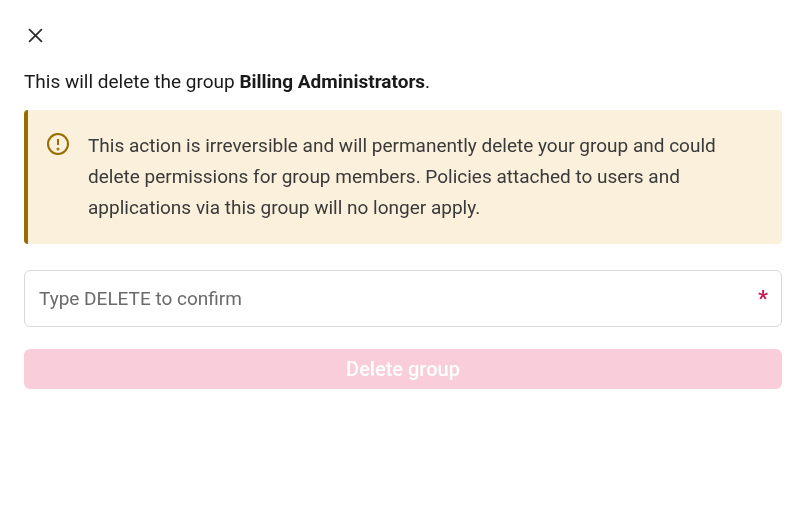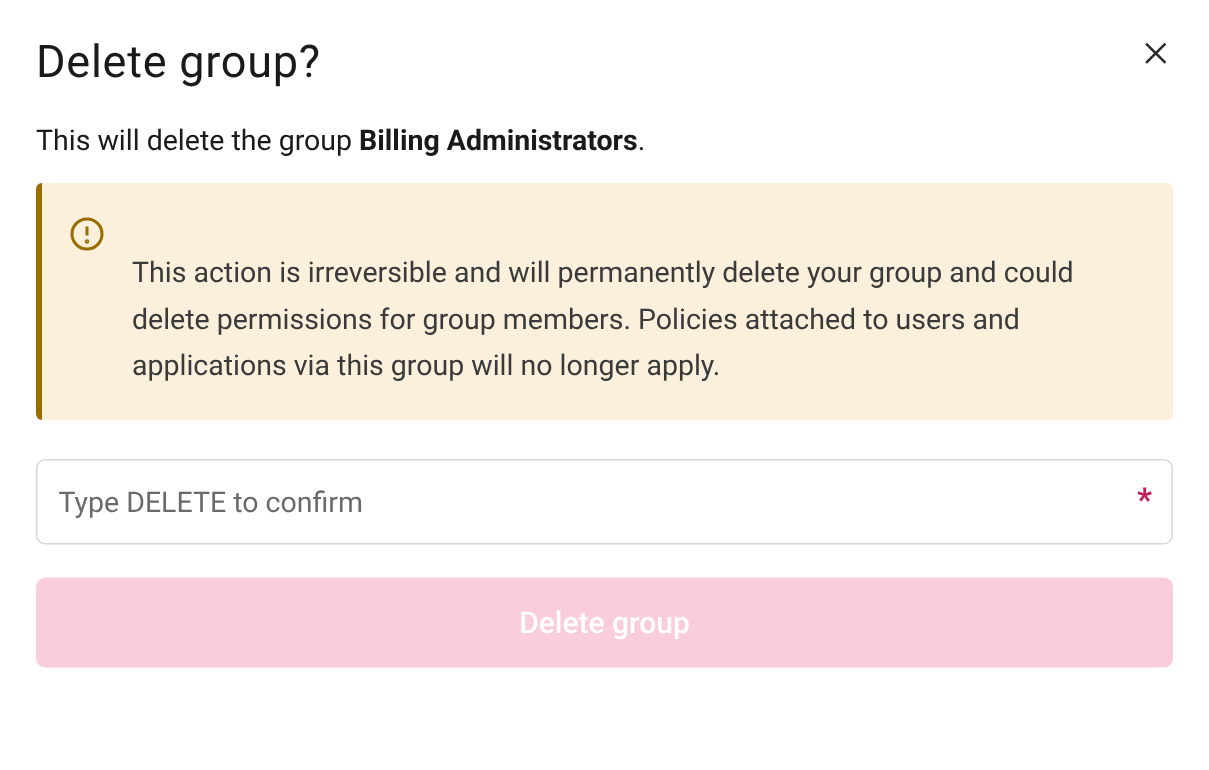--- a/index.html
+++ b/index.html
@@ -65,21 +65,20 @@
       flex-shrink: 0;
       width: 24px;
       height: 24px;
       color: #9a6c00;
       margin-top: 2px;
     }
     .warning-text {
       font-size: 19px;
       line-height: 1.65;
       color: #3a3a3a;
-      margin-top: 24px;
     }
     .input-wrapper {
       position: relative;
       margin-bottom: 22px;
     }
     .confirm-input {
       width: 100%;
       padding: 16px 64px 16px 14px;
       font-size: 19px;
       border: 1px solid #d8d8d8;
@@ -96,38 +95,37 @@
       right: 14px;
       top: 50%;
       transform: translateY(-50%);
       color: #c41e5a;
       font-size: 22px;
       font-weight: 700;
       pointer-events: none;
     }
     .delete-btn {
       width: 100%;
-      padding: 18px;
+      padding: 8px;
       font-size: 20px;
       font-weight: 500;
       background: #f9cdd9;
       color: #ffffff;
       border: none;
       border-radius: 6px;
       cursor: not-allowed;
       font-family: inherit;
     }
   </style>
 </head>
 <body>
 
 
 
 <div class="modal-header">
-  <h1 class="modal-title">Delete group?</h1>
   <button class="close-btn">
     <svg viewBox="0 0 14 14" fill="none" stroke="currentColor" stroke-width="1.6">
       <line x1="1" y1="1" x2="13" y2="13"></line>
       <line x1="13" y1="1" x2="1" y2="13"></line>
     </svg>
   </button>
 </div>
 
 <p class="subtitle">
   <span>This will delete the group </span><span class="subtitle-group-name">Billing Administrators</span><span>.</span>

